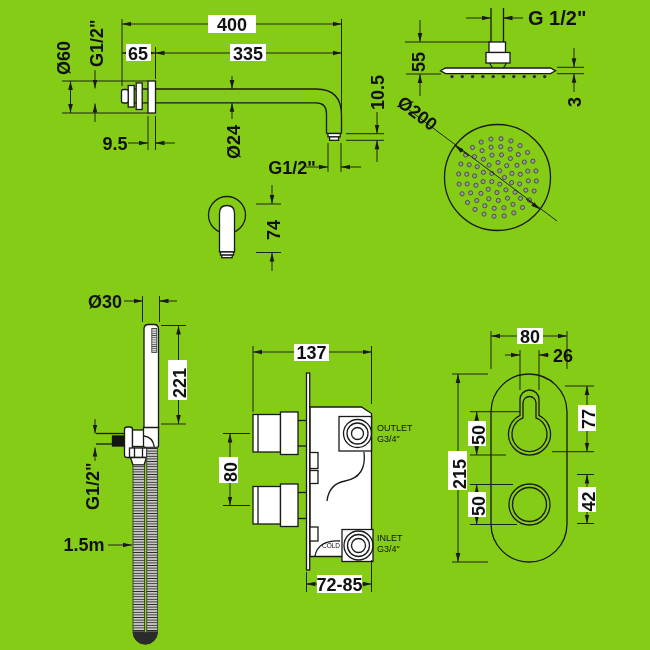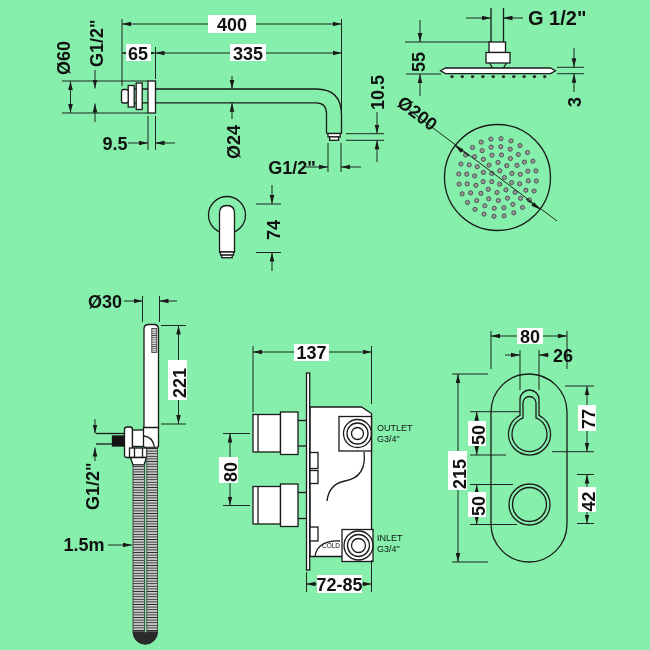--- a/index.html
+++ b/index.html
@@ -1,16 +1,16 @@
 <!DOCTYPE html>
 <html><head>
 <meta charset="utf-8">
 <style>
   html,body{margin:0;padding:0;background:#fff;}
-  #canvas{position:relative;width:650px;height:650px;background:#86efac;overflow:hidden;}
+  #canvas{position:relative;width:650px;height:650px;background:#84cc16;overflow:hidden;}
   svg{display:block;}
   .ln{stroke:#1a1a1a;stroke-width:1.3;fill:none;}
   .fw{stroke:#1a1a1a;stroke-width:1.3;fill:#fff;}
   .dk{stroke:#141414;stroke-width:1.3;fill:#141414;}
   .dm{stroke:#1a1a1a;stroke-width:0.95;fill:none;}
   .mask{fill:#fff;stroke:none;}
   text{font-family:"Liberation Sans","DejaVu Sans",sans-serif;fill:#111;}
   .dim{font-size:18px;font-weight:700;}
   .big{font-size:20px;font-weight:700;}
   .sm{font-size:9px;font-weight:400;}

